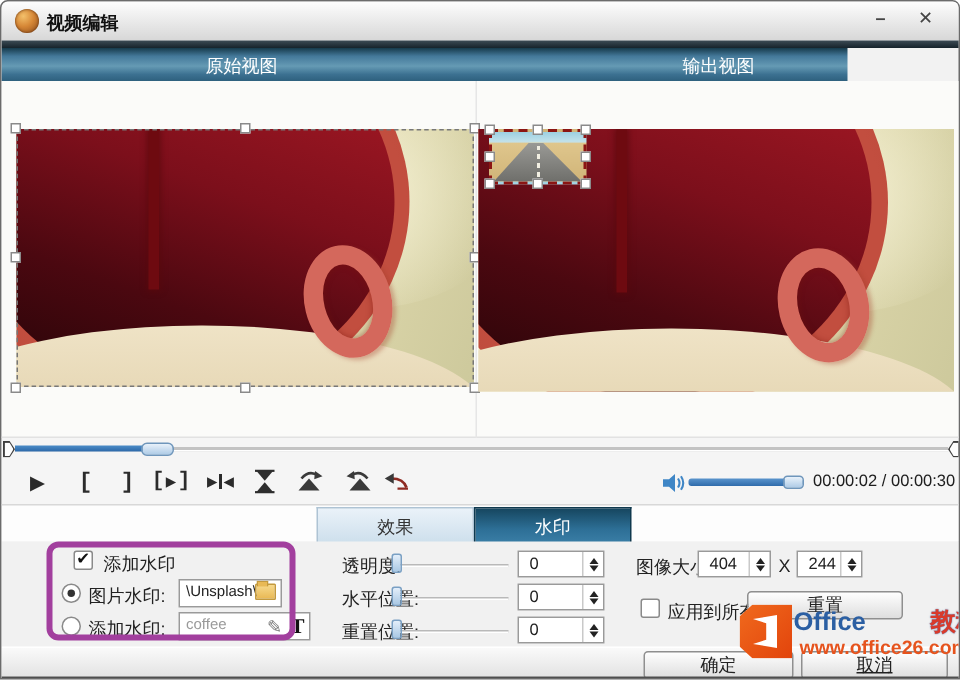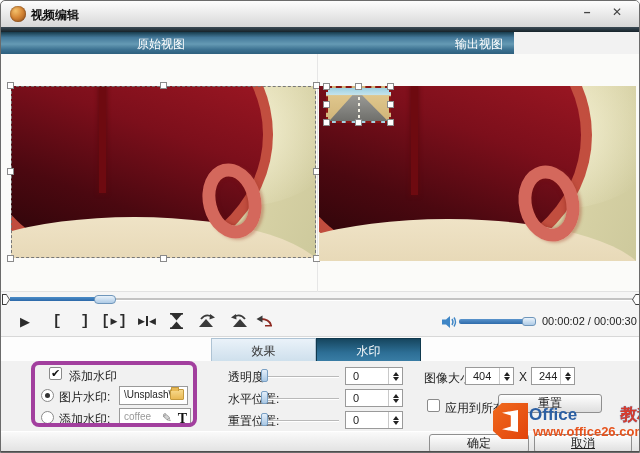--- a/index.html
+++ b/index.html
@@ -17,21 +17,21 @@
   .title-text { position:absolute; left:30px; top:6px; font-weight:bold; color:#111; }
   .win-btn { position:absolute; top:4px; width:20px; height:16px; text-align:center; line-height:15px;
     color:#444; font-weight:bold; font-size:12px; cursor:default; }
   .win-btn.min { right:44px; }
   .win-btn.close { right:14px; }
 
   .title-sep { position:absolute; left:0; top:26px; width:640px; height:5px;
     background:linear-gradient(180deg,#3c4b55 0%,#16232b 100%); }
 
   
-  .view-header { position:absolute; left:0; top:31px; width:513px; height:22px;
+  .view-header { position:absolute; left:0; top:31px; width:564px; height:22px;
     background:linear-gradient(180deg,#173b4c 0%,#44799a 25%,#659ab4 55%,#3c7191 80%,#2e607e 100%); }
   .view-header .vh-label { position:absolute; top:4px; width:200px; text-align:center; color:#fff; }
   .vh-left { left:60px; }
   .vh-right { left:378px; }
 
   
   .preview { position:absolute; left:0; top:53px; width:640px; height:238px; background:#fbfbf9; border-bottom:1px solid #e2e2e2; }
   .preview-divider { position:absolute; left:316px; top:0; width:1px; height:238px; background:#e6e6e6; }
 
   .video-frame { position:absolute; overflow:visible; }
@@ -310,21 +310,21 @@
 
     <div class="radio sel" style="left:40px;top:28px;"></div>
     <div class="p-label" style="left:58px;top:28px;">图片水印:</div>
     <div class="tfield" style="left:118px;top:25px;width:69px;">
       <span>\Unsplash\26</span>
       <span class="ficon folder-icon"></span>
     </div>
 
     <div class="radio" style="left:40px;top:50px;"></div>
     <div class="p-label" style="left:58px;top:50px;">添加水印:</div>
-    <div class="tfield" style="left:118px;top:47px;width:72px;">
+    <div class="tfield" style="left:118px;top:47px;width:88px;">
       <span class="muted">coffee</span>
       <span class="ficon pencil-icon">✎</span>
       <span class="ficon ttool-icon">T</span>
     </div>
 
     <div class="p-label" style="left:227px;top:8px;">透明度:</div>
     <div class="slider-track" style="left:262px;top:15px;"></div>
     <div class="slider-handle" style="left:260px;top:8px;"></div>
     <div class="spinbox" style="left:344px;top:6px;width:58px;">
       <div class="spin-val">0</div>

